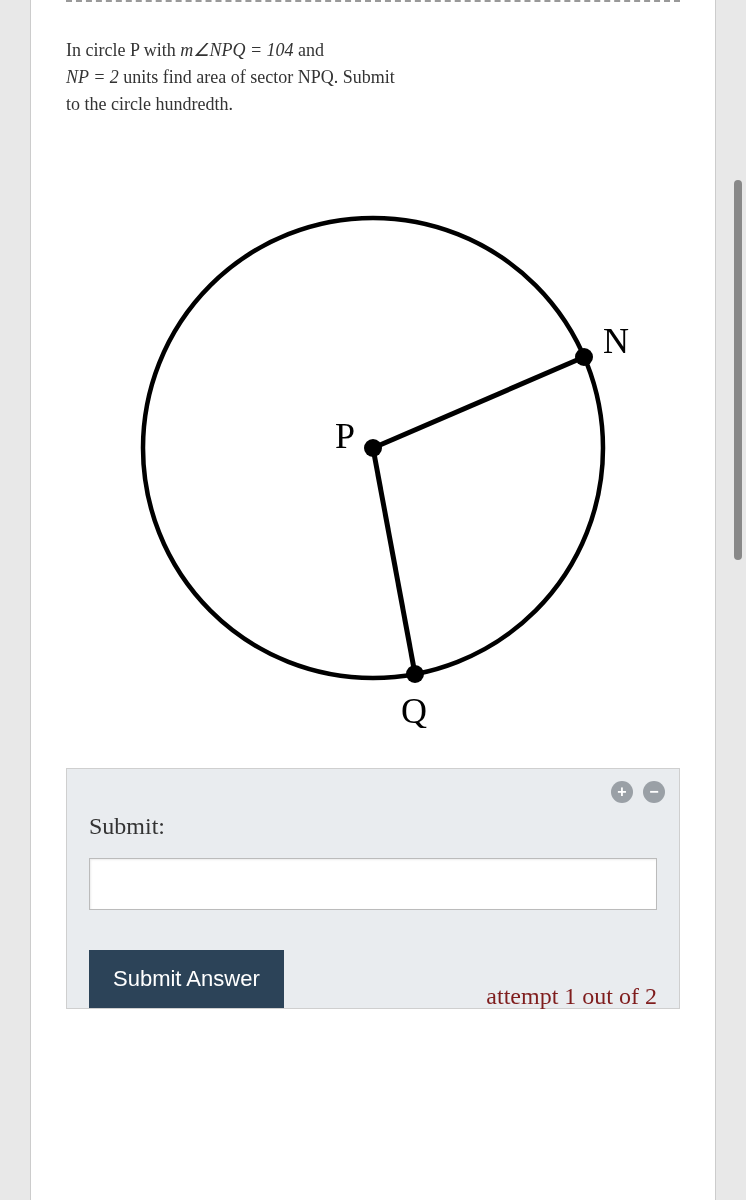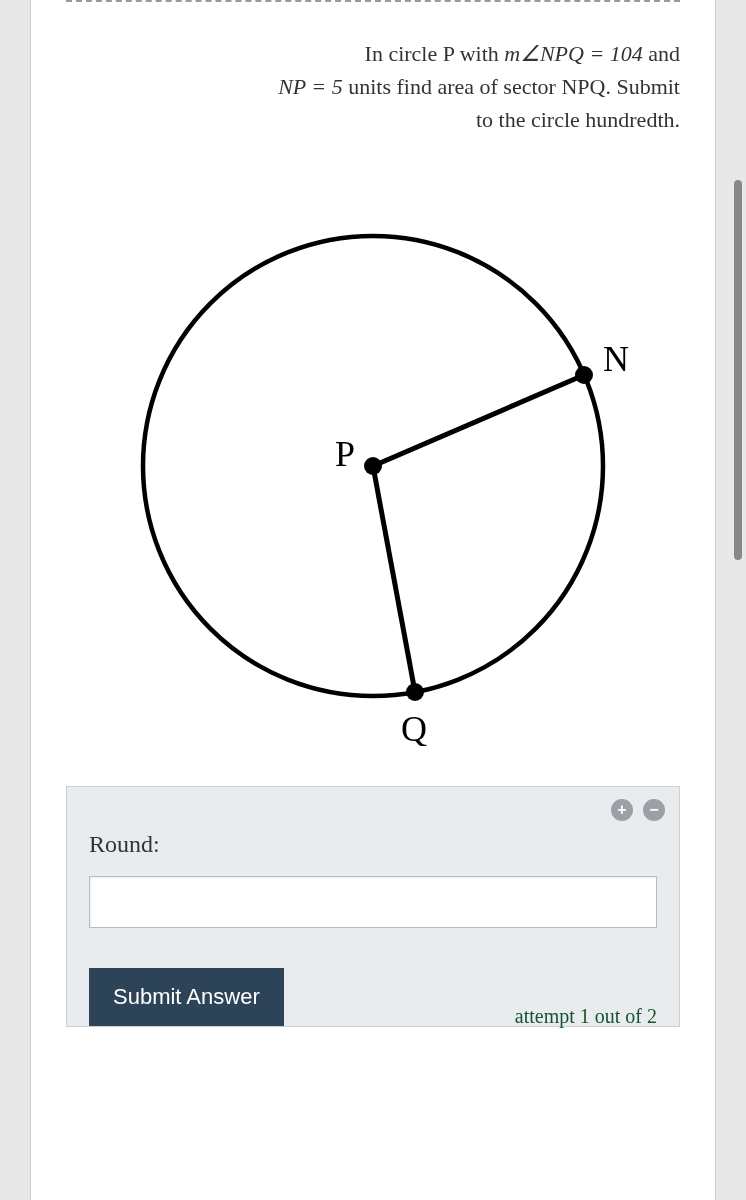--- a/index.html
+++ b/index.html
@@ -28,25 +28,24 @@
       height: 380px;
       background: #888;
       border-radius: 4px;
     }
     .dashed-top {
       border-top: 2px dashed #999;
       height: 0;
       margin-bottom: 35px;
     }
     .problem-text {
-      font-size: 22px;
+      font-size: 18px;
       color: #333;
       line-height: 1.5;
       margin-bottom: 20px;
-      text-align: right;
     }
     .math-it { font-style: italic; font-family: 'Times New Roman', serif; }
     .diagram-area {
       display: flex;
       justify-content: center;
       align-items: center;
       height: 620px;
     }
     .diagram-svg { display: block; }
     .answer-box {
@@ -102,36 +101,36 @@
     .submit-btn {
       background: #2c4358;
       color: #fff;
       border: none;
       font-size: 22px;
       padding: 16px 24px;
       cursor: pointer;
       font-family: Arial, sans-serif;
     }
     .attempt-text {
-      font-size: 20px;
-      color: #14532d;
+      font-size: 24px;
+      color: #7f1d1d;
       font-family: Georgia, serif;
       padding-bottom: 0;
       margin-bottom: -2px;
     }
   </style>
 </head>
 <body>
 
 <div class="page-wrap">
   <div class="dashed-top"></div>
 
   <div class="problem-text">
     <span>In circle P with </span><span class="math-it"><span>m∠NPQ = 104</span></span><span> and</span><br>
-    <span class="math-it">NP = 5</span><span> units find area of sector NPQ. Submit</span><br>
+    <span class="math-it">NP = 2</span><span> units find area of sector NPQ. Submit</span><br>
     <span>to the circle hundredth.</span>
   </div>
 
   <div class="diagram-area">
     <svg class="diagram-svg" width="560" height="560" viewBox="0 0 560 560">
       <circle cx="280" cy="280" r="230" fill="none" stroke="#000" stroke-width="4.5"></circle>
 
       <line x1="280" y1="280" x2="491" y2="189" stroke="#000" stroke-width="5"></line>
 
       <line x1="280" y1="280" x2="322" y2="506" stroke="#000" stroke-width="5"></line>
@@ -144,21 +143,21 @@
       <text x="510" y="185" font-family="Georgia,serif" font-size="36">N</text>
       <text x="308" y="555" font-family="Georgia,serif" font-size="36">Q</text>
     </svg>
   </div>
 
   <div class="answer-box">
     <div class="zoom-controls">
       <div class="zoom-btn">+</div>
       <div class="zoom-btn">−</div>
     </div>
-    <div class="answer-label">Round:</div>
+    <div class="answer-label">Submit:</div>
     <input type="text" class="answer-input" value="" style="">
     <div class="submit-row">
       <button class="submit-btn">Submit Answer</button>
       <span class="attempt-text">attempt 1 out of 2</span>
     </div>
   </div>
 </div>
 
 <div class="scrollbar"></div>
 

